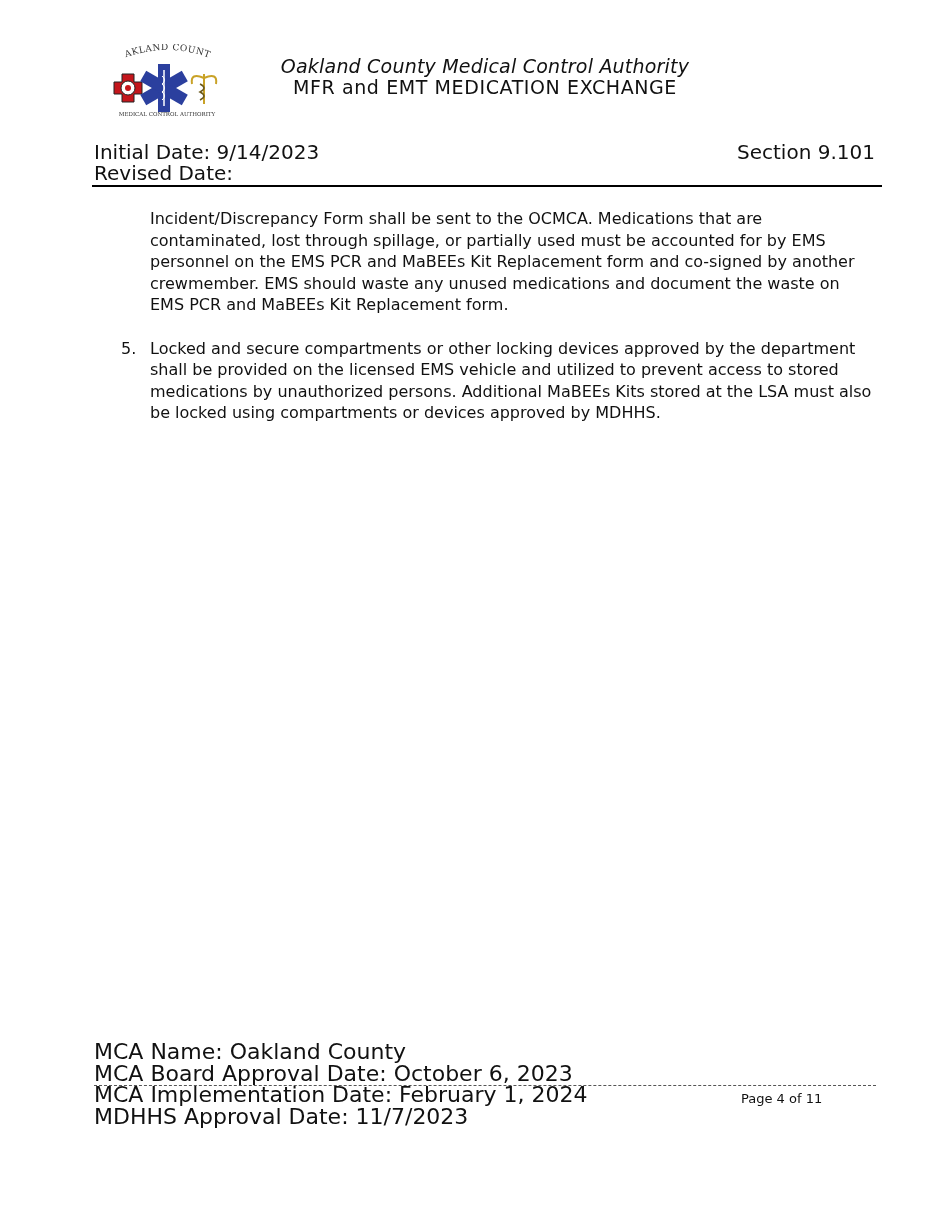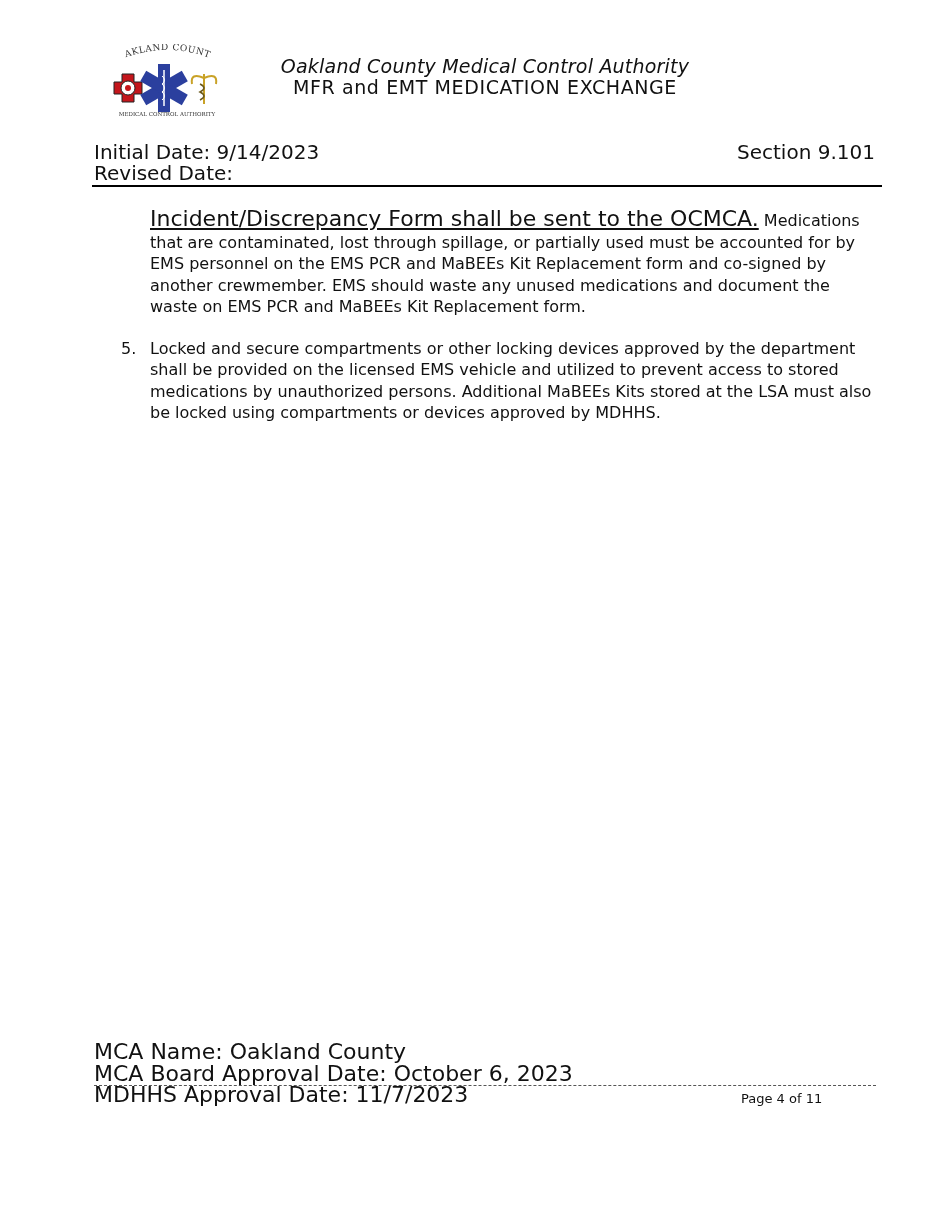--- a/index.html
+++ b/index.html
@@ -14,21 +14,21 @@
     }
     .head-block .org { font-style: italic; letter-spacing: 0.2px; }
     .head-block .sub { letter-spacing: 0.6px; }
     .meta { position: absolute; left: 94px; top: 142px; font-size: 20px; line-height: 21px; }
     .section { position: absolute; left: 709px; top: 142px; font-size: 20px; line-height: 21px; margin-left: 28px; }
     .rule { position: absolute; left: 92px; top: 185px; width: 790px; height: 2px; background: #000; }
     .body-text {
       position: absolute; left: 150px; top: 208px; width: 728px;
       font-size: 16px; line-height: 21.5px;
     }
-    .body-text .lead { font-size: 22px; text-decoration: underline; }
+    .body-text .lead { font-size: 16px; }
     .item {
       position: absolute; left: 121px; top: 338px; width: 760px;
       font-size: 16px; line-height: 21.3px; display: flex;
     }
     .item .num { width: 29px; flex: 0 0 29px; }
     .item .txt { flex: 1; }
     .footer-rule {
       position: absolute; left: 94px; top: 1085px; width: 782px;
       border-top: 1px dashed #555;
     }
@@ -84,15 +84,16 @@
 
 <div class="item">
   <span class="num">5.</span>
   <span class="txt">Locked and secure compartments or other locking devices approved by the department shall be provided on the licensed EMS vehicle and utilized to prevent access to stored medications by unauthorized persons. Additional MaBEEs Kits stored at the LSA must also be locked using compartments or devices approved by MDHHS.</span>
 </div>
 
 <div class="footer-rule"></div>
 <div class="footer">
   <div>MCA Name:  Oakland County</div>
   <div>MCA Board Approval Date: October 6, 2023</div>
+  <div>MCA Implementation Date:  February 1, 2024</div>
   <div>MDHHS Approval Date: 11/7/2023</div>
 </div>
 <div class="page-num">Page 4 of 11</div>
 
 </body></html>

